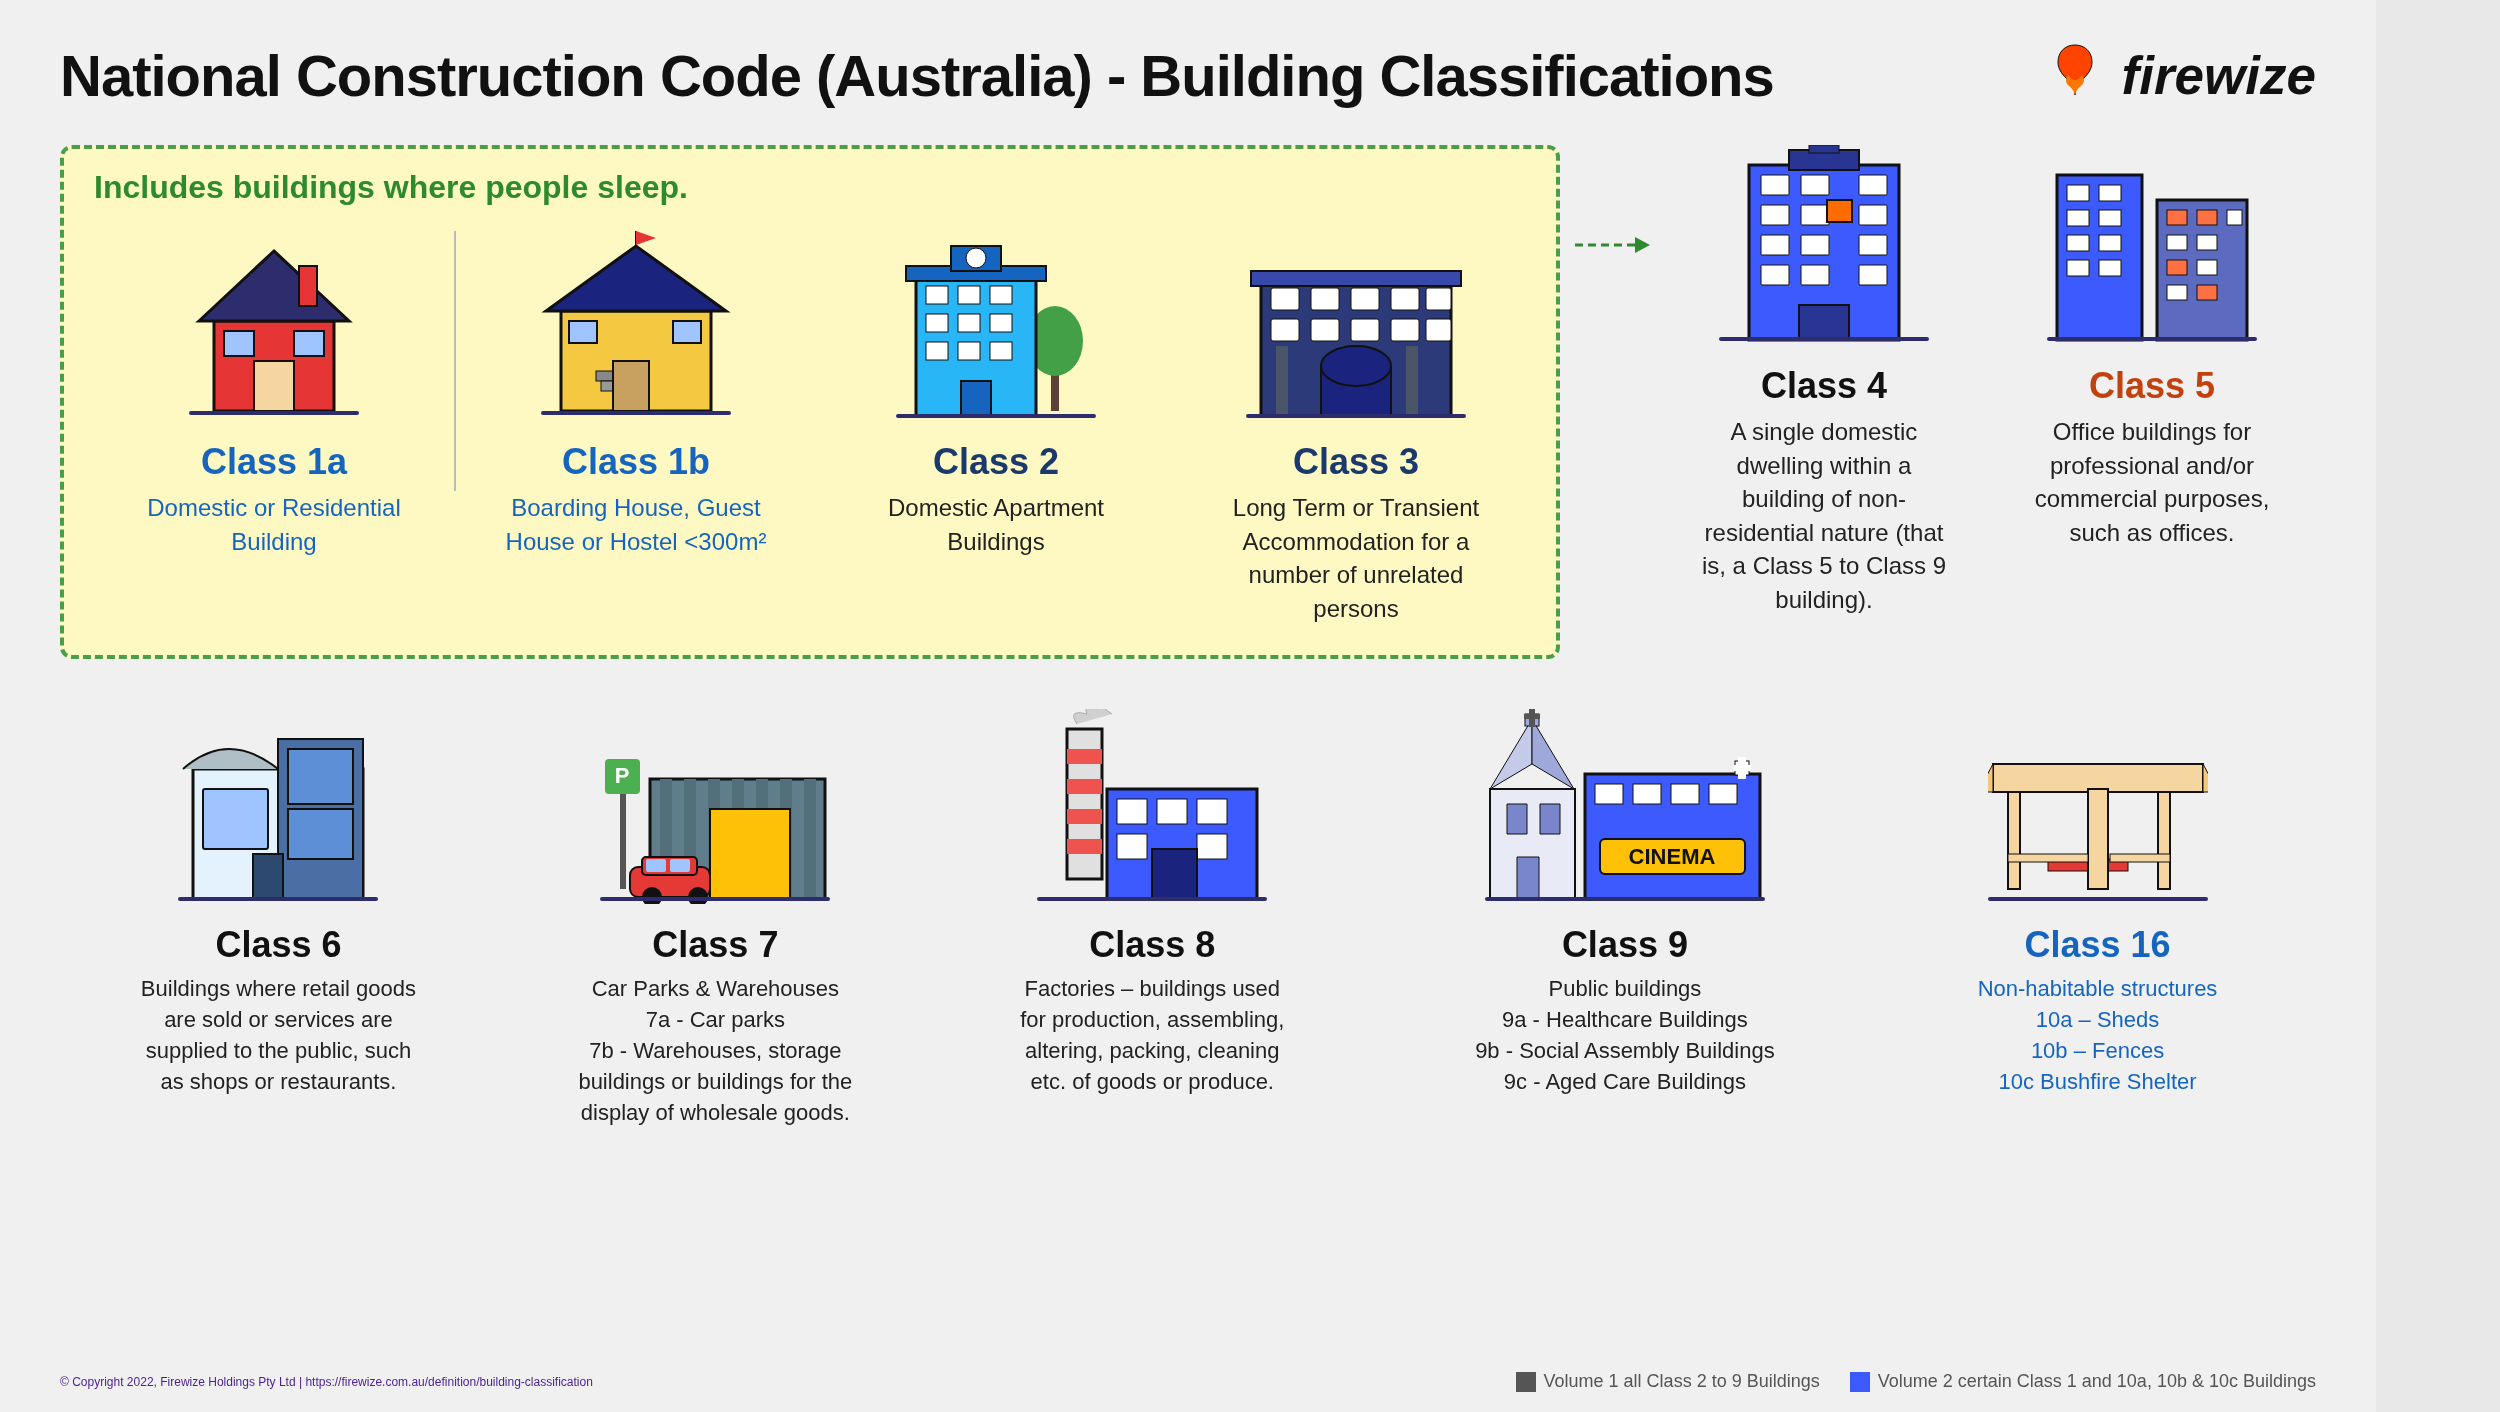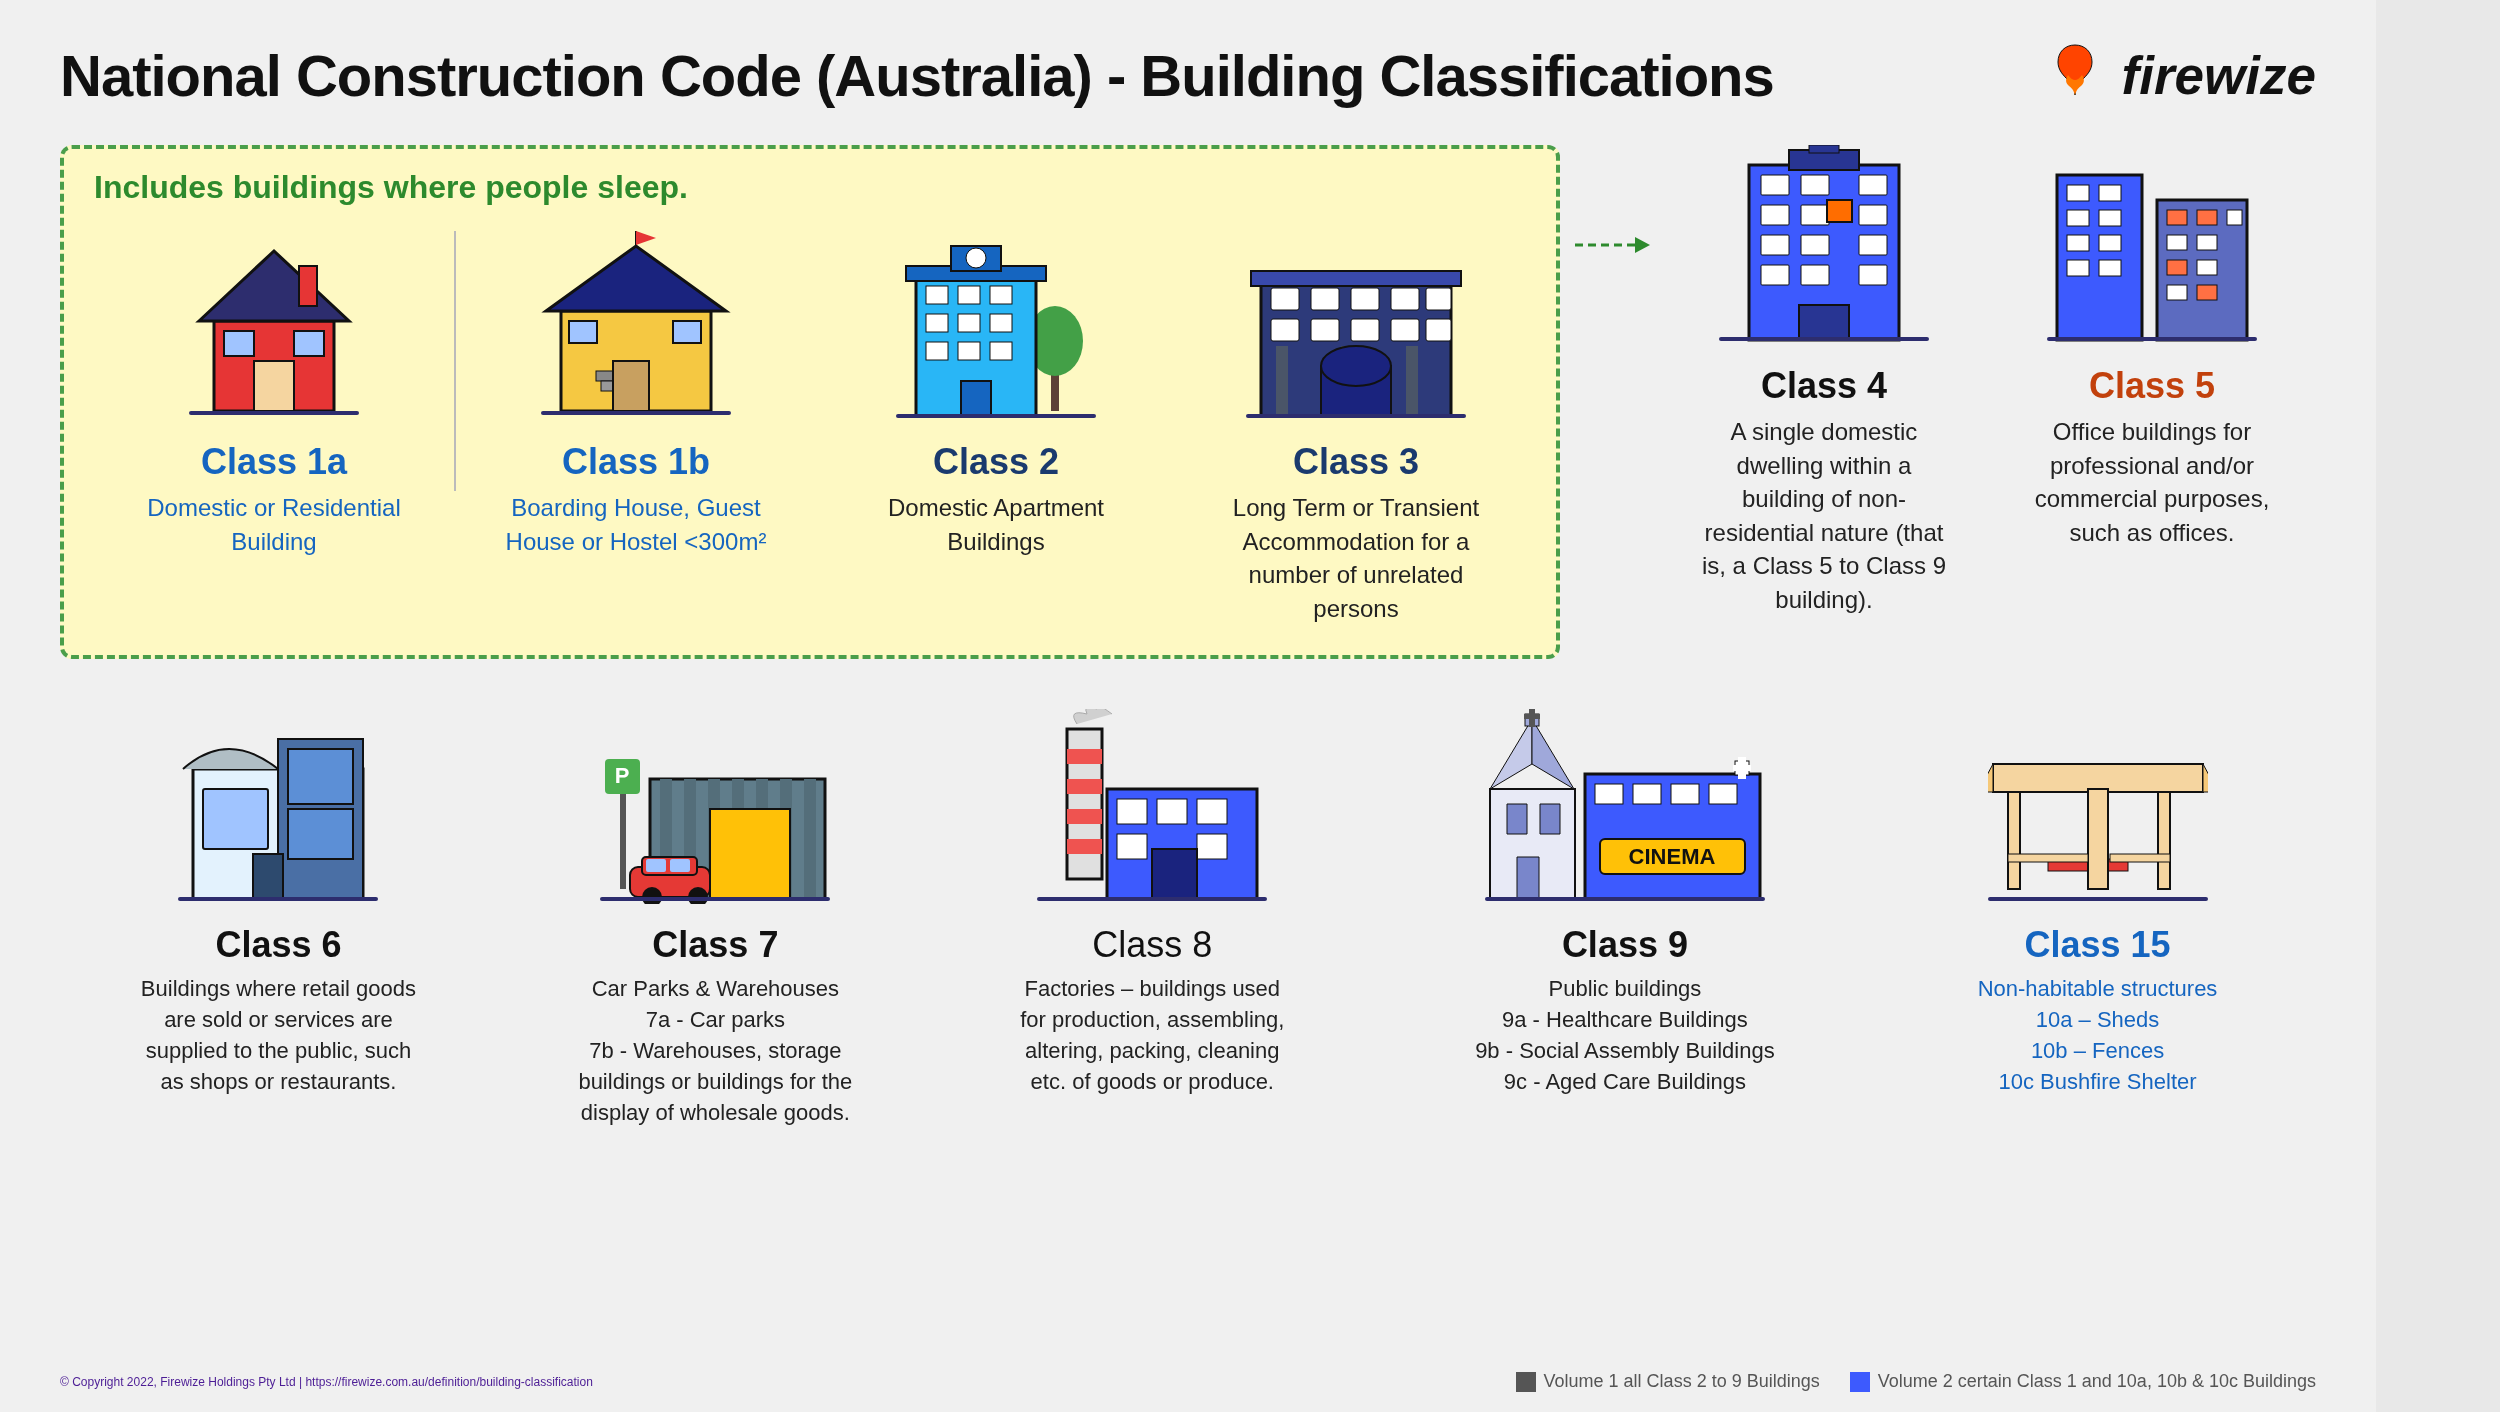--- a/index.html
+++ b/index.html
@@ -453,21 +453,21 @@
           <rect x="120" y="90" width="30" height="25" fill="#fff" stroke="#111" stroke-width="1"></rect>
           <rect x="160" y="90" width="30" height="25" fill="#fff" stroke="#111" stroke-width="1"></rect>
           <rect x="80" y="125" width="30" height="25" fill="#fff" stroke="#111" stroke-width="1"></rect>
           <rect x="160" y="125" width="30" height="25" fill="#fff" stroke="#111" stroke-width="1"></rect>
 
           <rect x="115" y="140" width="45" height="50" fill="#1a237e" stroke="#111" stroke-width="2"></rect>
 
           <rect x="0" y="188" width="230" height="4" fill="#2d2d6e" rx="2"></rect>
         </svg>
       </div>
-      <div class="class-label" style="font-size:36px; font-weight:400; color:#111;">Class 8</div>
+      <div class="class-label" style="font-size:36px; font-weight:700; color:#111;">Class 8</div>
       <div class="class-desc" style="max-width:280px; font-size:22px;">Factories – buildings used for production, assembling, altering, packing, cleaning etc. of goods or produce.</div>
     </div>
 
     <div class="class-card" style="flex:1.2; min-width:300px;">
       <div class="building-img">
         <svg width="280" height="195" viewBox="0 0 280 195">
 
           <rect x="5" y="80" width="85" height="110" fill="#e8eaf6" stroke="#111" stroke-width="2"></rect>
 
           <polygon points="47,10 47,55 5,80" fill="#c5cae9" stroke="#111" stroke-width="1"></polygon>
@@ -523,21 +523,21 @@
           <rect x="60" y="150" width="80" height="12" fill="#e53935" stroke="#111" stroke-width="1"></rect>
 
           <rect x="100" y="80" width="20" height="100" fill="#f5d5a0" stroke="#111" stroke-width="2"></rect>
 
           <rect x="20" y="145" width="80" height="8" fill="#f5d5a0" stroke="#111" stroke-width="1"></rect>
           <rect x="122" y="145" width="60" height="8" fill="#f5d5a0" stroke="#111" stroke-width="1"></rect>
 
           <rect x="0" y="188" width="220" height="4" fill="#2d2d6e" rx="2"></rect>
         </svg>
       </div>
-      <div class="class-label blue" style="font-size:36px; font-weight:900; color:#1565c0;">Class 15</div>
+      <div class="class-label blue" style="font-size:36px; font-weight:900; color:#1565c0;">Class 16</div>
       <div class="class-desc blue" style="max-width:280px; font-size:22px; text-align:center; white-space:pre-line; color:#1565c0;">Non-habitable structures
 10a – Sheds
 10b – Fences
 10c Bushfire Shelter</div>
     </div>
 
   </div>
 
   <div class="footer">
     <div class="footer-left">© Copyright 2022, Firewize Holdings Pty Ltd   |   https://firewize.com.au/definition/building-classification</div>

